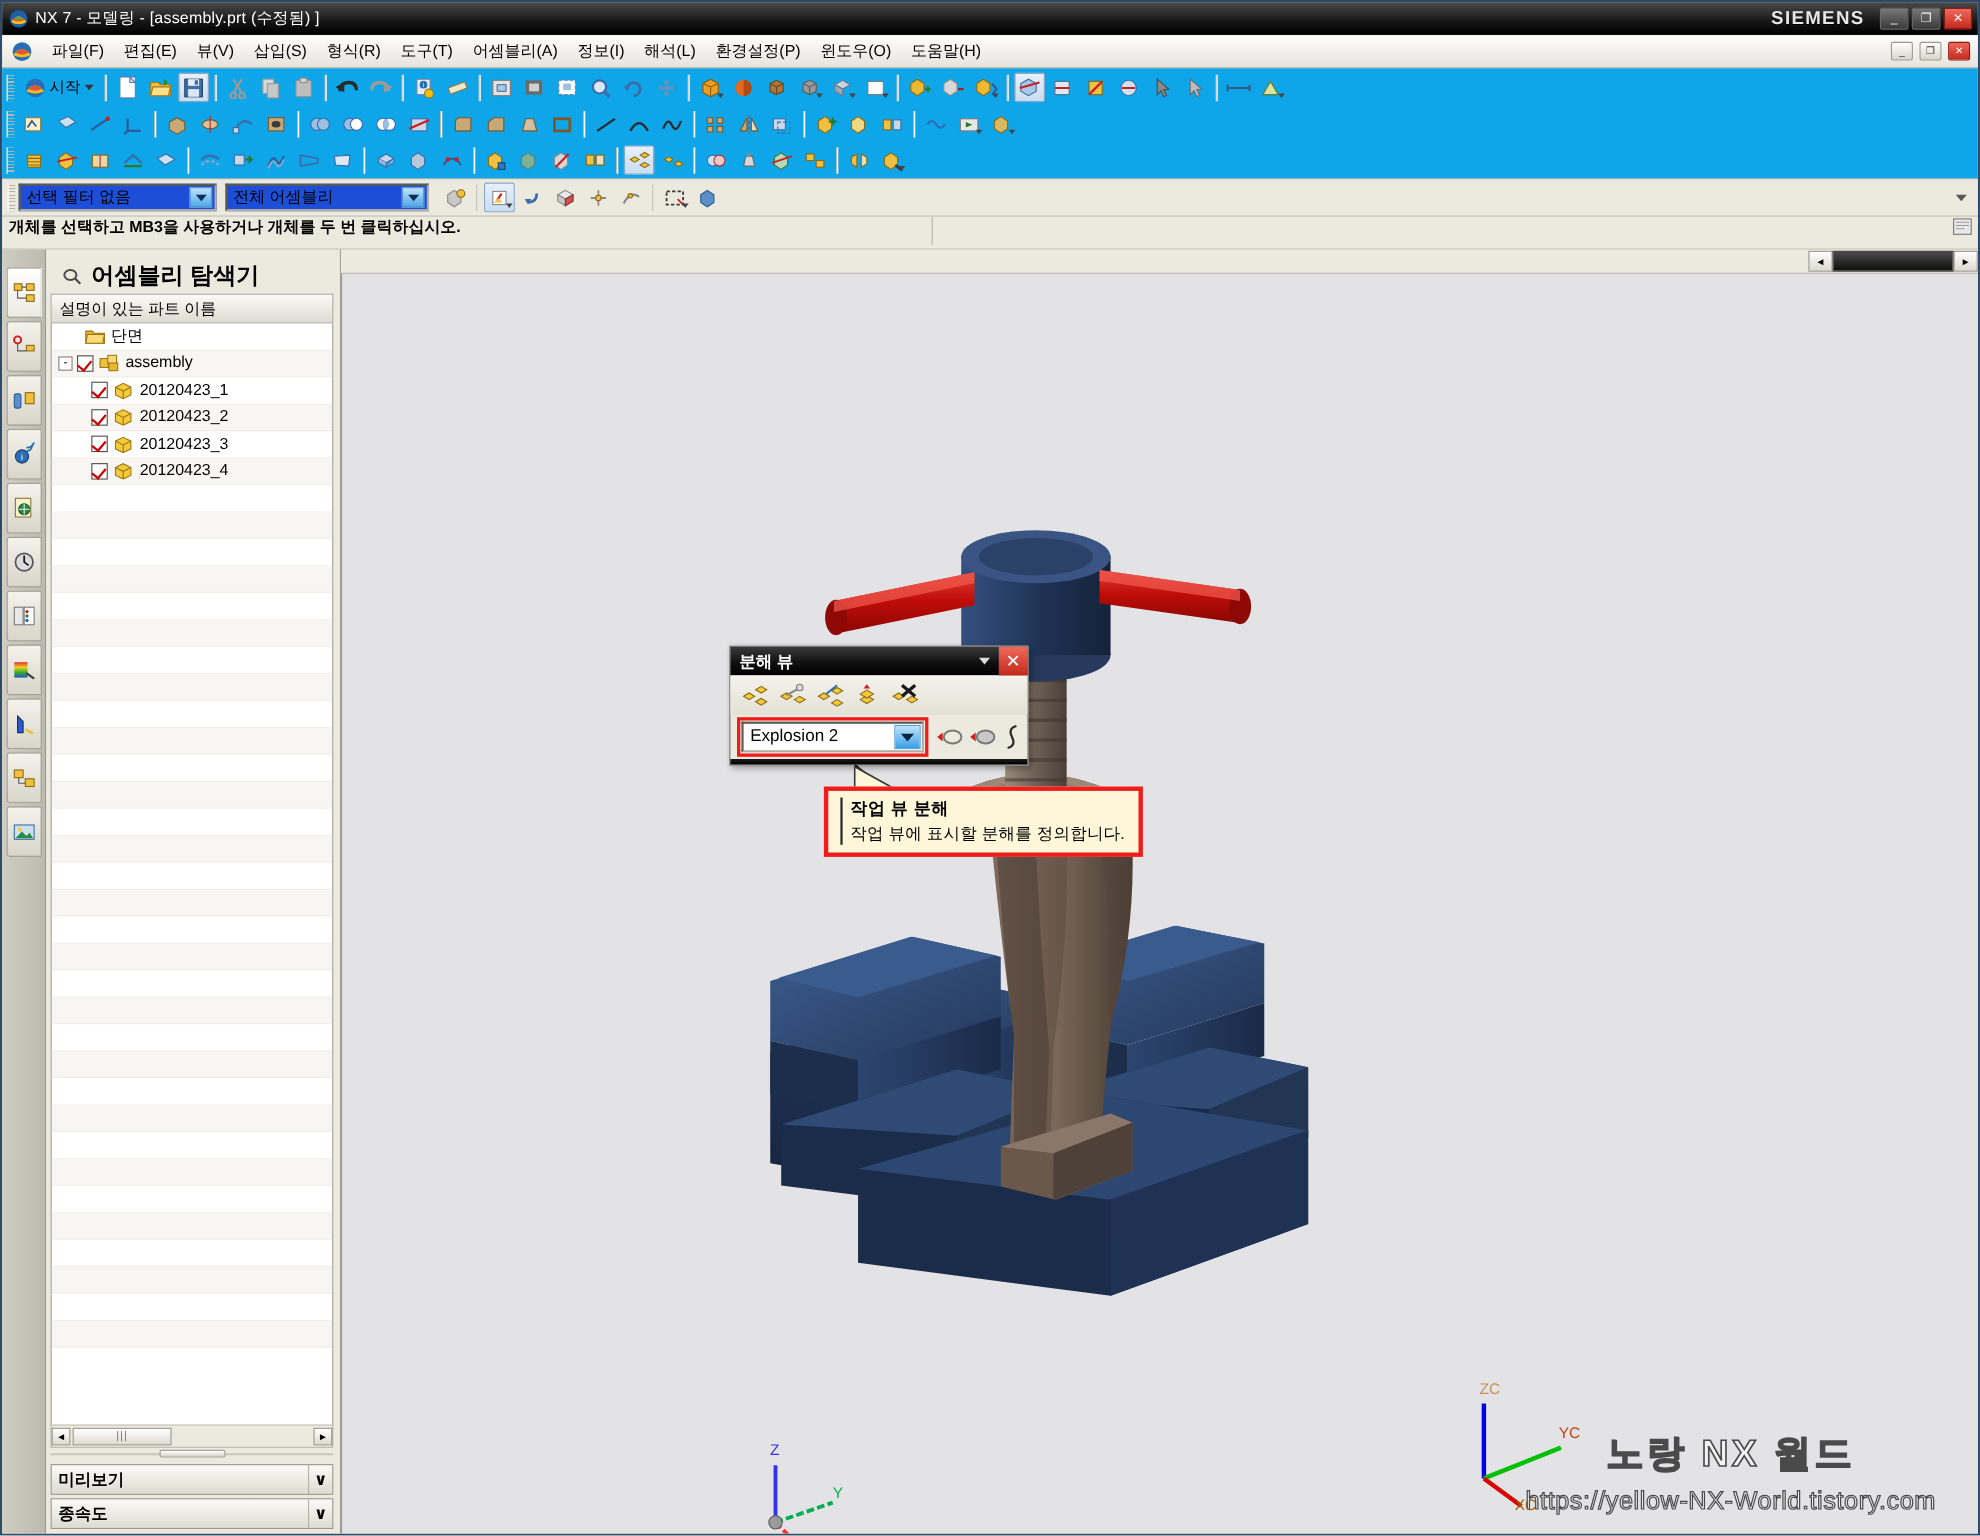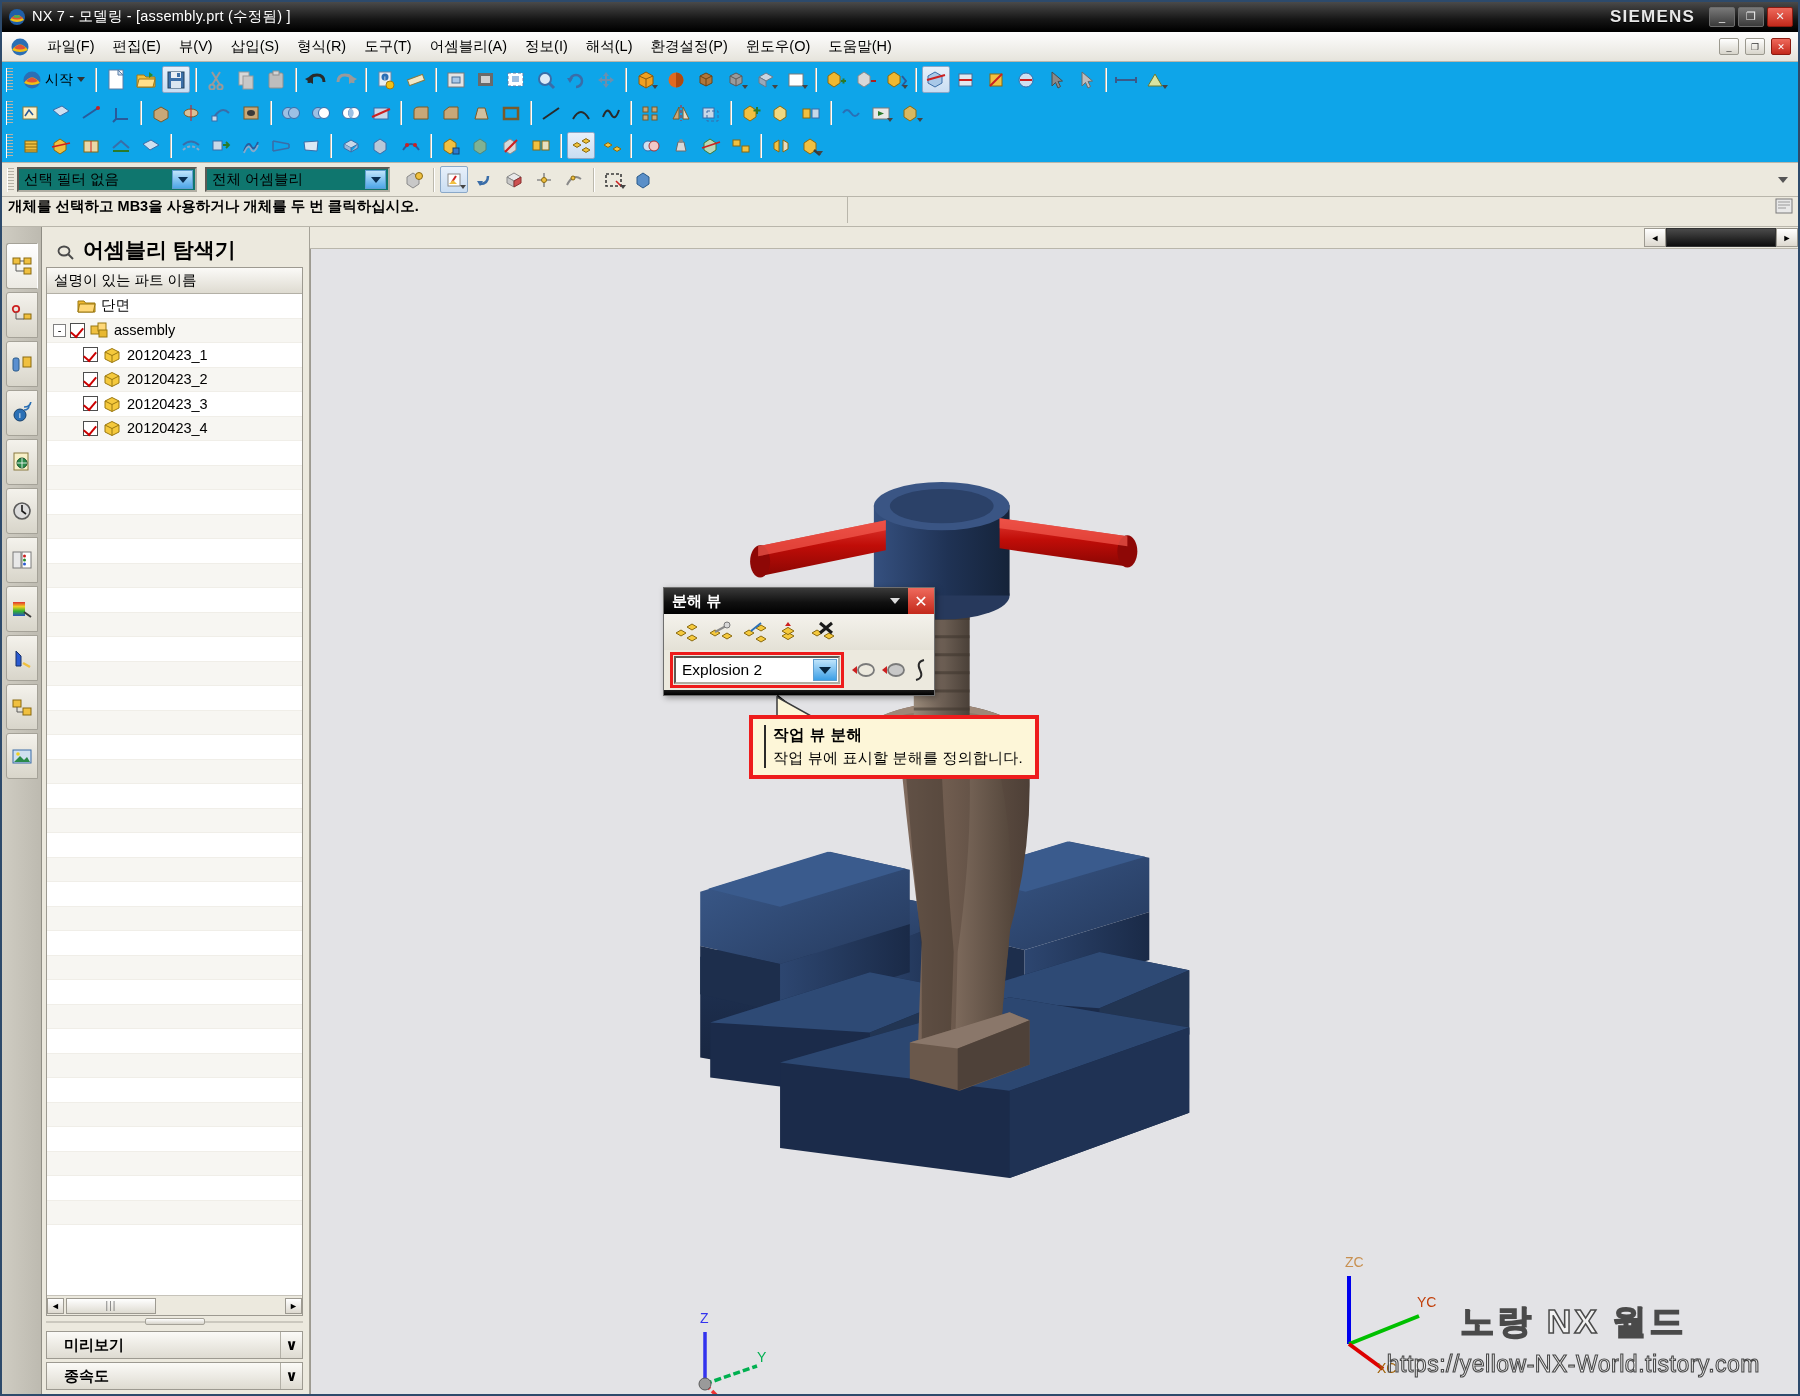--- a/index.html
+++ b/index.html
@@ -51,21 +51,21 @@
   .ticon.sel { border-color:#8aa8c8; background: linear-gradient(180deg,#e8f0fa,#c9ddf2); }
   .ticon .caret { position:absolute; right:1px; bottom:3px; width:0;height:0;
                   border-left:3px solid transparent;border-right:3px solid transparent;border-top:4px solid #444;}
   .tdiv { width: 1px; height: 24px; background:#bcb9ad; border-right:1px solid #fff; margin: 0 4px; flex:0 0 2px;}
   .startbtn { display:flex; align-items:center; font-size:14px; padding: 2px 4px; }
   .startbtn .lbl { margin: 0 4px 0 3px; }
 
   
   .selbar { height: 34px; flex:0 0 34px; display:flex; align-items:center;
             background: #ece9de; border-bottom: 1px solid #b9b6ab; padding-left: 4px; }
-  .combo { height: 25px; border: 2px inset #b0ada2; background:#0f766e; display:flex; align-items:center;
+  .combo { height: 25px; border: 2px inset #b0ada2; background:#1d4ed8; display:flex; align-items:center;
            font-size: 14.5px; padding-left: 5px; position: relative; }
   .combo .arrow { position:absolute; right:2px; top:1px; width:21px; height:19px;
                   background: linear-gradient(180deg,#bfe4fb,#4ea6e8); border:1px solid #5f9fd0;
                   display:flex;align-items:center;justify-content:center; }
   .combo .arrow::after { content:""; width:0;height:0;border-left:5px solid transparent;
                          border-right:5px solid transparent;border-top:6px solid #0a2f52; }
   .selbar .c1 { width: 180px; }
   .selbar .c2 { width: 185px; margin-left: 8px; }
   .selbar-end { margin-left:auto; display:flex; align-items:center; }
   .sb-caret { width:0;height:0;border-left:5px solid transparent;border-right:5px solid transparent;
@@ -116,21 +116,21 @@
   .hs-arrow { width:17px;height:16px;border:1px solid #9d9a91;background:linear-gradient(180deg,#fff,#ddd9cf);
               display:flex;align-items:center;justify-content:center;font-size:9px;}
   .hs-thumb { width: 90px; height:16px; border:1px solid #9d9a91; background:linear-gradient(180deg,#fff,#dedbd1);
               margin:0 2px; display:flex;align-items:center;justify-content:center; letter-spacing:1px; color:#777; font-size:10px;}
   .hs-track { flex:1 1 auto; }
   .splitgrip { height: 12px; display:flex; align-items:center; justify-content:center; }
   .splitgrip .bar { width: 100%; height:2px; background:#cbc8be; position:relative; }
   .splitgrip .knob { width: 60px; height:7px; background:linear-gradient(180deg,#fff,#d6d3c9);
                      border:1px solid #a5a298; border-radius:2px; position:absolute; left:50%; transform:translateX(-50%); top:-3px;}
   .collapsebar { height: 28px; border:1px solid #9d9a91; background: linear-gradient(180deg,#fbfaf7,#dedbd1);
-                 display:flex; align-items:center; font-size:15px; font-weight:bold; padding-left:17px;
+                 display:flex; align-items:center; font-size:15px; font-weight:bold; padding-left:6px;
                  margin-top:3px; }
   .collapsebar .ch { margin-left:auto; width:22px; height:100%; border-left:1px solid #b3b0a6;
                      display:flex;align-items:center;justify-content:center; }
 
   
   .gfxwrap { flex:1 1 auto; display:flex; flex-direction:column; min-width:0; }
   .gfxtopscroll { height: 22px; flex:0 0 22px; background:#ece9de; display:flex; align-items:center;
                   justify-content:flex-end; border-bottom:1px solid #b9b6ab; }
   .gfxtopscroll .hs-arrow { width:22px; height:19px; }
   .gfxtopscroll .darkbar { width: 110px; height:19px; background: linear-gradient(180deg,#4a4a4a,#0d0d0d);

